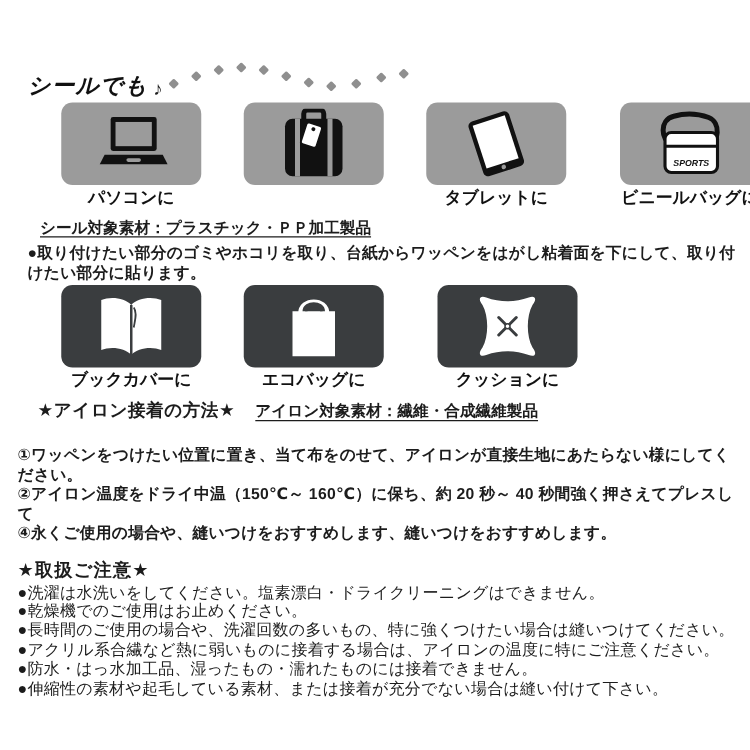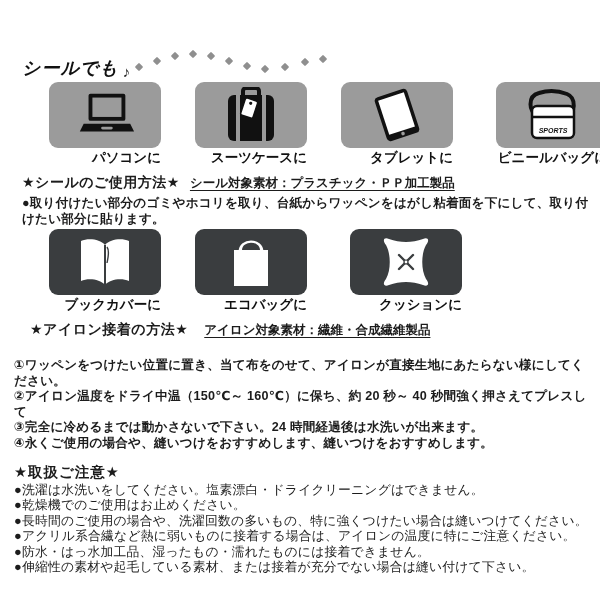--- a/index.html
+++ b/index.html
@@ -14,21 +14,21 @@
   .sec-title-row{position:relative;display:flex;align-items:flex-end;height:24px;margin-left:8px;font-style:italic;}
   .sec-title{font-size:18px;font-weight:bold;letter-spacing:1px;color:#111;}
   .note-glyph{font-size:15px;margin-left:4px;font-weight:bold;}
   .dots{position:absolute;top:-6px;left:110px;width:220px;height:26px;pointer-events:none;}
   .dots i{position:absolute;width:6px;height:6px;border-radius:1px;transform:rotate(45deg);}
   .dots.gray i{background:#8f8f8f;}
   .dots.dark i{background:#2a2a2a;border-radius:50%;}
 
   
   .icon-row{display:flex;gap:5px;margin-top:2px;margin-left:6px;}
-  .icon-cell{width:112px;display:flex;flex-direction:column;align-items:flex-end;padding-left:29px;}
+  .icon-cell{width:112px;display:flex;flex-direction:column;align-items:center;padding-left:29px;}
   .icon-cell.last{margin-left:9px;}
   .icon-box{width:112px;height:66px;border-radius:9px;display:flex;align-items:center;justify-content:center;}
   .seal-box{background:#9b9b9b;}
   .iron-box{background:#3a3d3f;}
   .icon-label{font-size:13.5px;font-weight:bold;margin-top:1px;white-space:nowrap;color:#111;}
 
   
   .method-row{display:flex;align-items:baseline;margin-top:7px;margin-left:8px;}
   .method-head{font-size:14px;font-weight:bold;letter-spacing:0.5px;}
   .target{font-size:12.5px;font-weight:bold;margin-left:10px;text-decoration:underline;text-underline-offset:3px;}
@@ -83,21 +83,20 @@
           <rect x="20" y="1" width="16" height="12" rx="3" fill="none" stroke="#111" stroke-width="4"></rect>
           <rect x="5" y="8" width="46" height="46" rx="6" fill="#111"></rect>
           <rect x="13" y="8" width="4" height="46" fill="#9b9b9b"></rect>
           <rect x="39" y="8" width="4" height="46" fill="#9b9b9b"></rect>
           <g transform="rotate(18 26 20)">
             <rect x="20" y="12" width="13" height="18" rx="2" fill="#fff" stroke="#111" stroke-width="1.5"></rect>
             <circle cx="26.5" cy="16" r="1.6" fill="#111"></circle>
           </g>
         </svg>
       </div>
-      <div class="icon-label">スーツケースに</div>
     </div>
 
     <div class="icon-cell">
       <div class="icon-box seal-box">
         <svg width="62" height="54" viewBox="0 0 62 54">
           <g transform="rotate(-18 31 27)">
             <rect x="14" y="4" width="34" height="46" rx="4" fill="#111"></rect>
             <rect x="17.5" y="7.5" width="27" height="36" fill="#fff"></rect>
             <circle cx="31" cy="46.5" r="1.8" fill="#9b9b9b"></circle>
           </g>
@@ -113,21 +112,20 @@
           <rect x="17" y="20" width="42" height="32" rx="5" fill="#fff" stroke="#111" stroke-width="2.5"></rect>
           <line x1="17" y1="31" x2="59" y2="31" stroke="#111" stroke-width="2.5"></line>
           <text x="38" y="47" text-anchor="middle" class="badge-text" fill="#111">SPORTS</text>
         </svg>
       </div>
       <div class="icon-label">ビニールバッグに</div>
     </div>
   </div>
 
   <div class="method-row">
-    <span class="method-head">★シールのご使用方法★</span>
     <span class="target">シール対象素材：プラスチック・ＰＰ加工製品</span>
   </div>
   <div class="body-text" style="margin-left:8px;width:575px">●取り付けたい部分のゴミやホコリを取り、台紙からワッペンをはがし粘着面を下にして、取り付けたい部分に貼ります。</div>
 
 
   <div class="icon-row">
 
     <div class="icon-cell">
       <div class="icon-box iron-box">
         <svg width="58" height="50" viewBox="0 0 58 50">
@@ -163,21 +161,20 @@
   </div>
 
   <div class="method-row">
     <span class="method-head" style="margin-left:8px">★アイロン接着の方法★</span>
     <span class="target" style="margin-left:16px">アイロン対象素材：繊維・合成繊維製品</span>
   </div>
 
   <div class="steps" style="margin-top:19px">
     <p>①ワッペンをつけたい位置に置き、当て布をのせて、アイロンが直接生地にあたらない様にしてください。</p>
     <p>②アイロン温度をドライ中温（150℃～ 160℃）に保ち、約 20 秒～ 40 秒間強く押さえてプレスして</p>
-    <p>③完全に冷めるまでは動かさないで下さい。24 時間経過後は水洗いが出来ます。</p>
     <p>④永くご使用の場合や、縫いつけをおすすめします、縫いつけをおすすめします。</p>
   </div>
 
   <div class="caution">
     <div class="caution-head">★取扱ご注意★</div>
     <p>●洗濯は水洗いをしてください。塩素漂白・ドライクリーニングはできません。</p>
     <p>●乾燥機でのご使用はお止めください。</p>
     <p>●長時間のご使用の場合や、洗濯回数の多いもの、特に強くつけたい場合は縫いつけてください。</p>
     <p>●アクリル系合繊など熱に弱いものに接着する場合は、アイロンの温度に特にご注意ください。</p>
     <p>●防水・はっ水加工品、湿ったもの・濡れたものには接着できません。</p>

